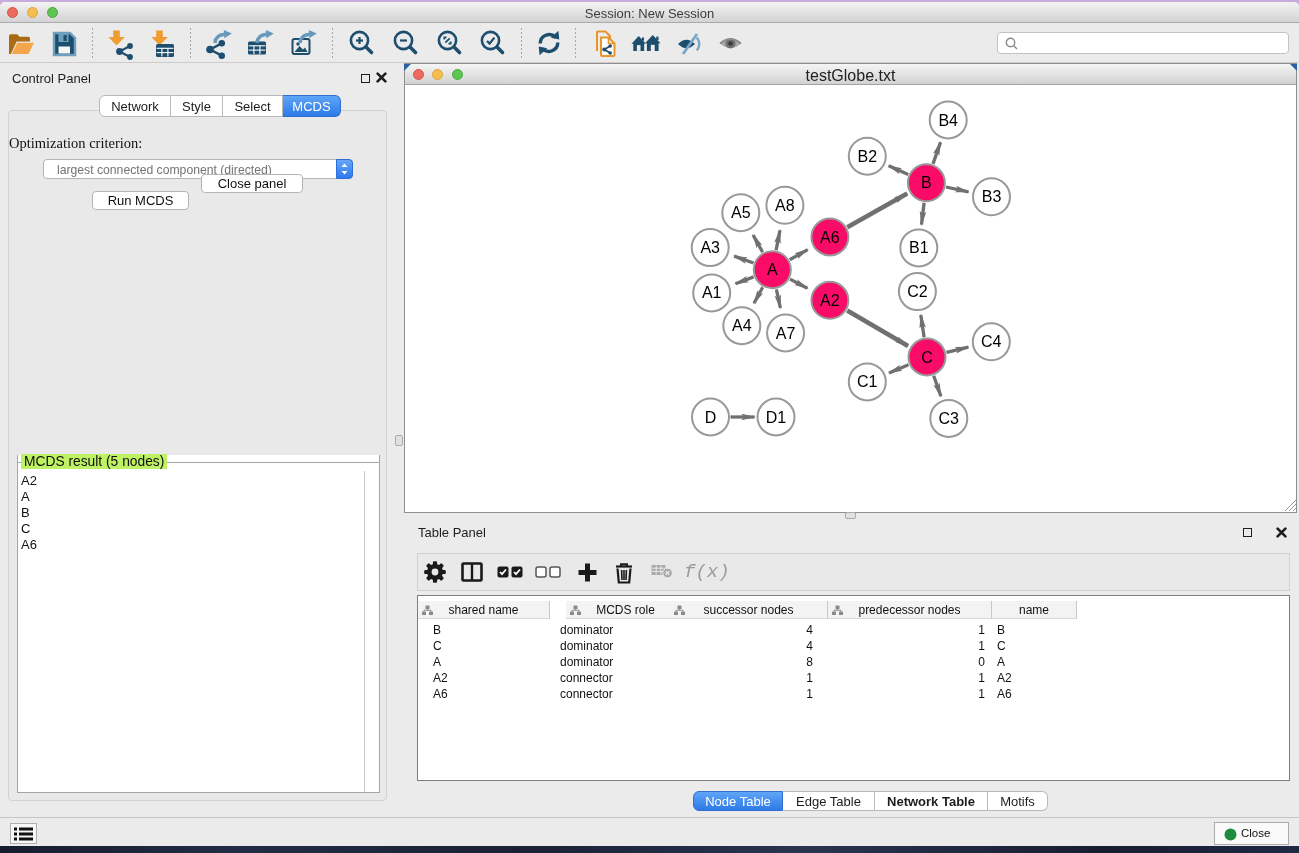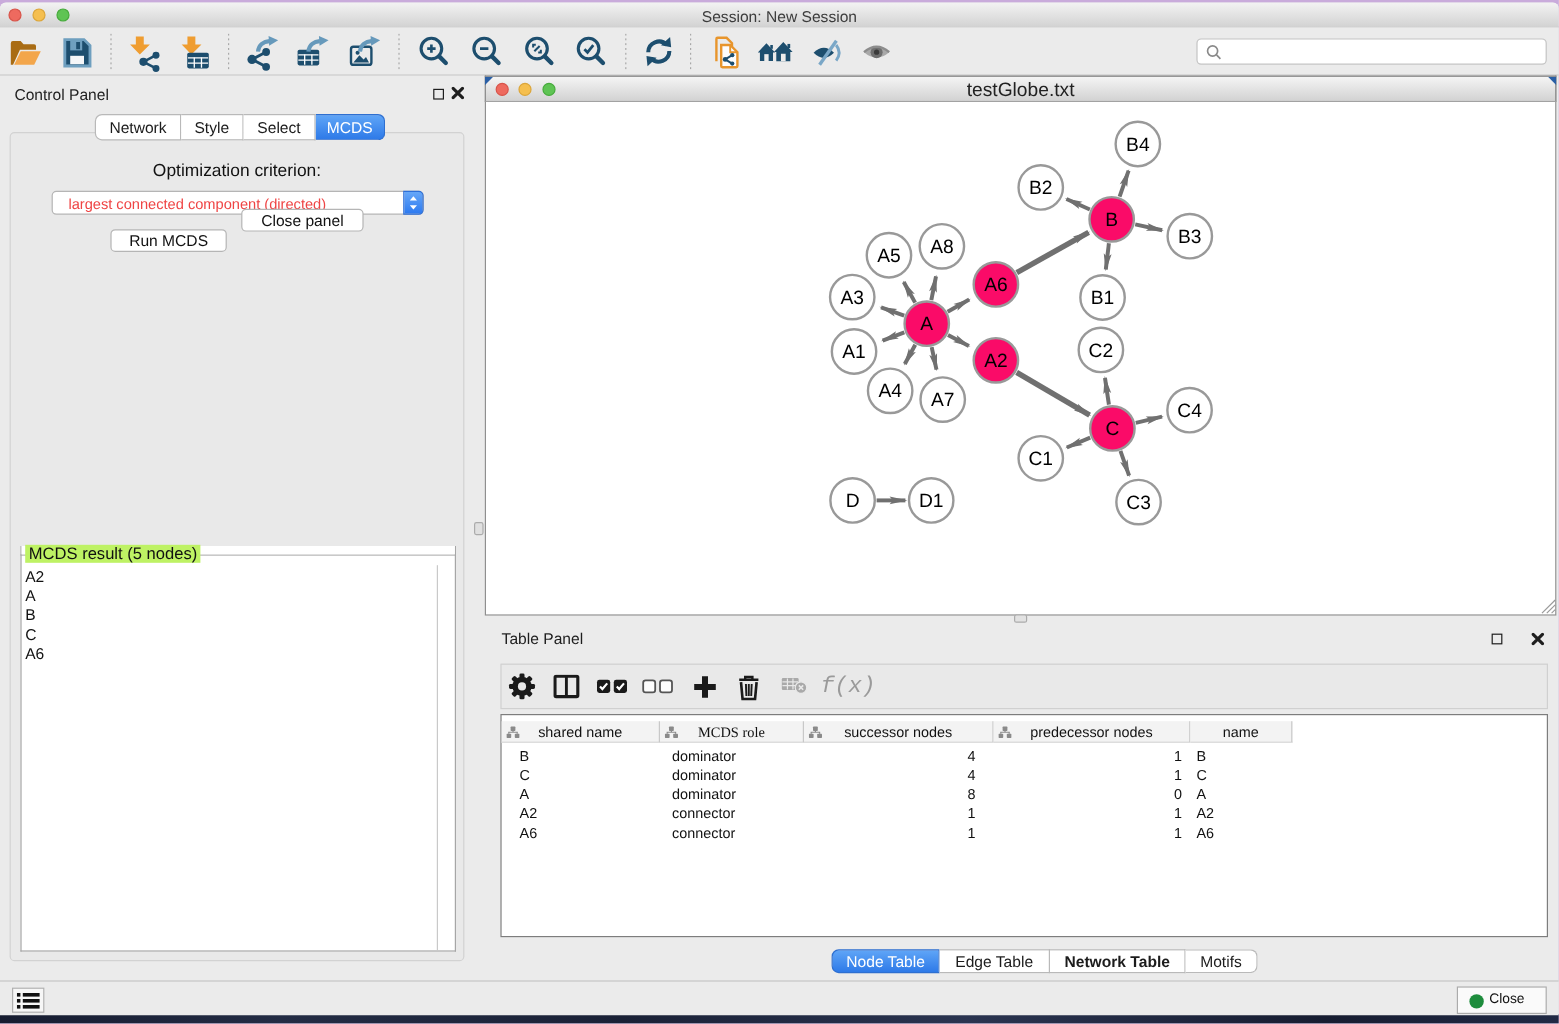--- a/index.html
+++ b/index.html
@@ -28,24 +28,24 @@
 .winbtn-sq { width:9px; height:9px; border:1.5px solid #1e1e1e; }
 #cp-panel { left:8px; top:110px; width:379px; height:691px; background:#e9e9e9;
   border:1px solid #d2d2d2; border-radius:4px; }
 .tabs { display:flex; }
 .tab { font-size:13px; color:#1c1c1c; background:#ffffff; border:1px solid #b9b9b9;
   border-left:none; display:flex; align-items:center; justify-content:center; height:22px; }
 .tab.first { border-left:1px solid #b9b9b9; border-radius:6px 0 0 6px; }
 .tab.last { border-radius:0 6px 6px 0; }
 .tab.sel { background:linear-gradient(#5fa5f7,#2e7ae8); color:#ffffff; border-color:#2e6fd0; }
 #cp-tabs { left:79px; top:95px; }
-#opt-label { left:9px; top:135px; width:377px; text-align:center; font-size:14.5px; color:#111; }
+#opt-label { left:9px; top:135px; width:377px; font-size:14.5px; color:#111;font-family:Liberation Serif, serif; }
 #dropdown { left:43px; top:159px; width:310px; height:20px; background:#ffffff;
   border:1px solid #b5b5b5; border-radius:4px; }
-#dropdown .txt { position:absolute; left:13px; top:2.5px; font-size:12.2px; color:#ef4444; }
+#dropdown .txt { position:absolute; left:13px; top:2.5px; font-size:12.2px; color:#737373; }
 #dropdown .spin { position:absolute; right:-1px; top:-1px; width:17px; height:20px;
   background:linear-gradient(#66a7f8,#2d7af0); border-radius:0 4px 4px 0; border:1px solid #2d6fd8; }
 .btn { position:absolute; height:19px; background:#ffffff; border:1px solid #b5b5b5;
   border-radius:4px; font-size:13px; color:#111; text-align:center; line-height:17px; }
 #mcds-box { left:17px; top:455px; width:363px; height:338px; background:#ffffff;
   border:1px solid #a6a6a6; border-top:none; }
 #mcds-topline { left:17px; top:462px; width:363px; height:1px; background:#a6a6a6; }
 #mcds-topcover { left:18px; top:455px; width:361px; height:7px; background:#ffffff; }
 #mcds-title { left:21px; top:454px; font-size:13.8px; color:#111; background:#bef264; padding:0 3px; }
 #mcds-list { left:21px; top:473px; font-size:13px; color:#111; line-height:16px; }
@@ -235,21 +235,21 @@
   </svg>
 </div>
 
 <div class="abs" id="cp-title">Control Panel</div>
 <div class="abs winbtn-sq" style="left:361px; top:74px;"></div>
 <svg class="abs" style="left:376px;top:72px" width="11" height="11" viewBox="0 0 11 11">
 <path d="M1.6,1.6 L9.4,9.4 M9.4,1.6 L1.6,9.4" stroke="#1e1e1e" stroke-width="2.6" stroke-linecap="round"></path>
   </svg>
 <div class="abs" id="cp-panel"></div>
 <div class="abs tabs" id="cp-tabs">
-  <div class="tab first" style="width:72px;">Network</div>
+  <div class="tab first" style="width:72px;margin-left:20px;">Network</div>
   <div class="tab" style="width:52px;">Style</div>
   <div class="tab" style="width:60px;">Select</div>
   <div class="tab last sel" style="width:58px;">MCDS</div>
 </div>
 <div class="abs" id="opt-label">Optimization criterion:</div>
 <div class="abs" id="dropdown">
   <div class="txt">largest connected component (directed)</div>
   <div class="spin">
     <svg width="15" height="18" viewBox="0 0 15 18" style="position:absolute;left:0;top:0">
       <path d="M4.5 7 L7.5 3.5 L10.5 7 Z" fill="#ffffff"></path>
@@ -424,21 +424,21 @@
 <div class="abs" style="left:684px;top:561px;font-family:Liberation Mono, monospace;font-style:italic;font-size:19px;color:#9a9a9a;">f(x)</div>
 <div class="abs" id="tp-table"></div>
 <div class="th" style="left:418px;width:132px;"><svg class="abs" style="left:4px;top:4px" width="11" height="11" viewBox="0 0 11 11">
       <g fill="#8a8a8a">
         <rect x="3.5" y="0.5" width="4" height="3.6" rx="0.6"></rect>
         <rect x="0" y="6.4" width="4" height="3.6" rx="0.6"></rect>
         <rect x="7" y="6.4" width="4" height="3.6" rx="0.6"></rect>
 <path d="M5.5,4 V5.2 M2,6.5 V5.2 H9 V6.5" stroke="#8a8a8a" stroke-width="1" fill="none"></path>
       </g>
     </svg>shared name</div>
-<div class="th" style="left:550px;width:120px;font-family:Liberation Serif, serif;"><svg class="abs" style="left:4px;top:4px" width="11" height="11" viewBox="0 0 11 11">
+<div class="th" style="left:566px;width:120px;"><svg class="abs" style="left:4px;top:4px" width="11" height="11" viewBox="0 0 11 11">
       <g fill="#8a8a8a">
         <rect x="3.5" y="0.5" width="4" height="3.6" rx="0.6"></rect>
         <rect x="0" y="6.4" width="4" height="3.6" rx="0.6"></rect>
         <rect x="7" y="6.4" width="4" height="3.6" rx="0.6"></rect>
 <path d="M5.5,4 V5.2 M2,6.5 V5.2 H9 V6.5" stroke="#8a8a8a" stroke-width="1" fill="none"></path>
       </g>
     </svg>MCDS role</div>
 <div class="th" style="left:670px;width:158px;"><svg class="abs" style="left:4px;top:4px" width="11" height="11" viewBox="0 0 11 11">
       <g fill="#8a8a8a">
         <rect x="3.5" y="0.5" width="4" height="3.6" rx="0.6"></rect>

